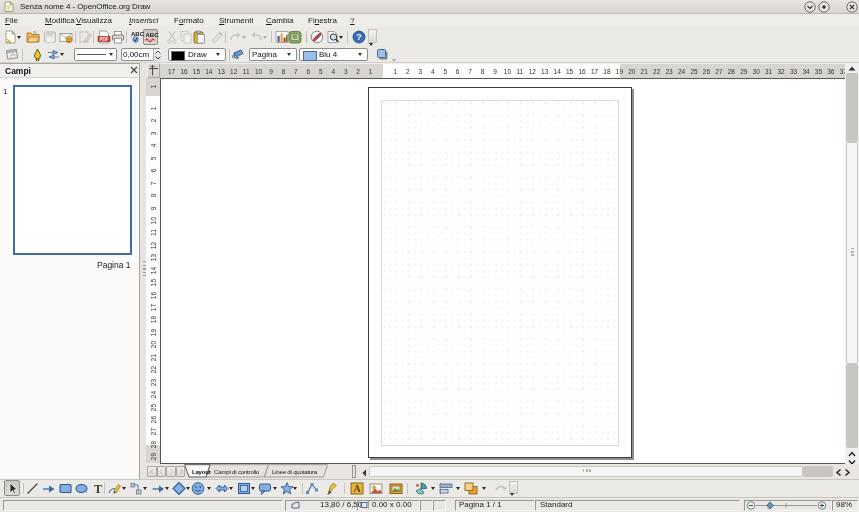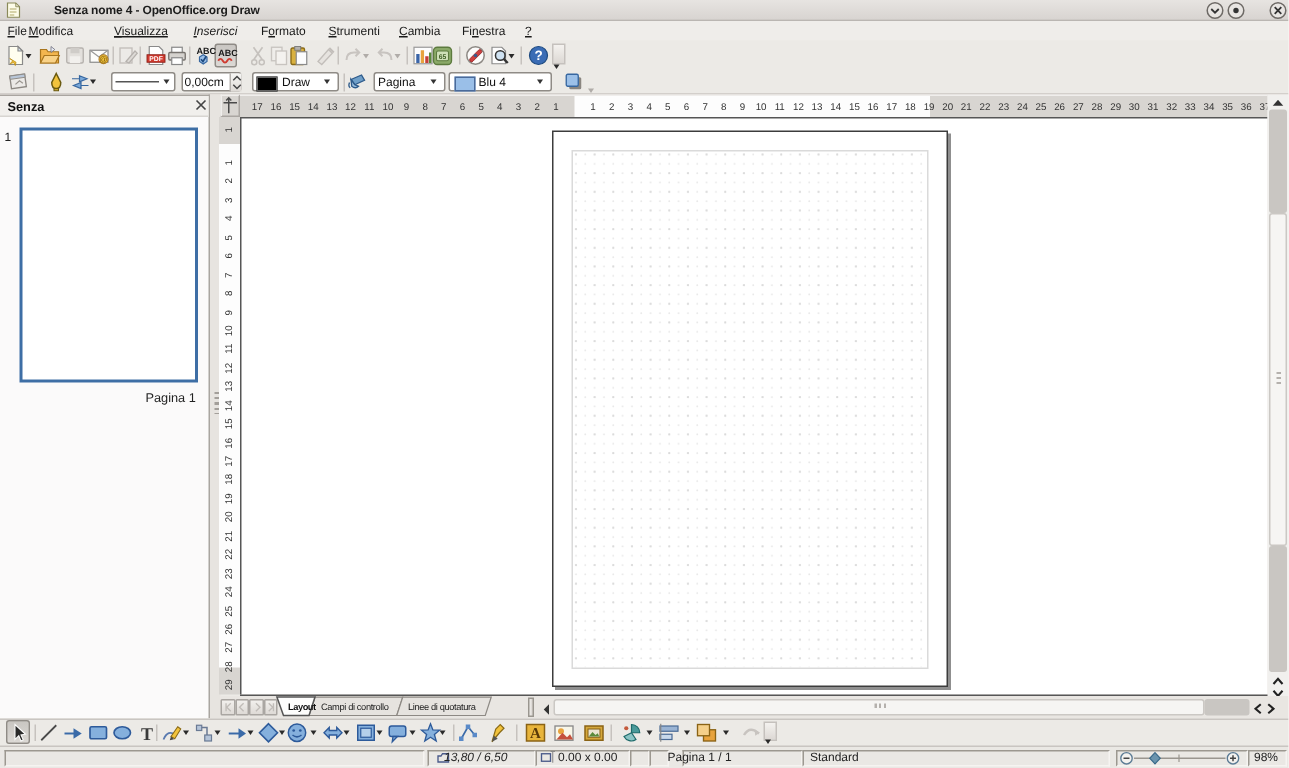--- a/index.html
+++ b/index.html
@@ -1,18 +1,18 @@
 <!DOCTYPE html>
 <html><head><meta charset="utf-8">
 <style>
 html,body{margin:0;padding:0;}
 #app{position:relative;width:859px;height:512px;background:#eceae6;font-family:"Liberation Sans",sans-serif;overflow:hidden;}
 .abs{position:absolute;}
 #titlebar{left:0;top:0;width:859px;height:13px;background:linear-gradient(#e7e4e1,#d8d4d1);border-bottom:1px solid #bab6b2;}
-#title{left:36px;top:2px;font-size:8px;font-weight:bold;color:#1c1c1c;letter-spacing:-0.1px;}
+#title{left:20px;top:2px;font-size:8px;font-weight:normal;color:#1c1c1c;letter-spacing:-0.1px;}
 #menubar{left:0;top:14px;width:859px;height:13px;background:#efedea;}
 .menu{top:15.5px;font-size:8px;color:#1a1a1a;}
 .menu u{text-decoration:underline;}
 #toolbar1{left:0;top:27px;width:859px;height:19px;background:#eceae6;}
 #toolbar2{left:0;top:46px;width:859px;height:17px;background:#eceae6;border-bottom:1px solid #d3cfcb;box-sizing:border-box;}
 .sep{position:absolute;width:1px;background:#c6c2be;}
 .combo{position:absolute;background:#fff;border:1px solid #8f8b86;border-radius:2px;height:13px;box-sizing:border-box;}
 .ca{position:absolute;width:0;height:0;border-left:2.8px solid transparent;border-right:2.8px solid transparent;border-top:3.5px solid #333;}
 .ctext{position:absolute;font-size:8px;color:#111;top:2px;}
 .darr{position:absolute;width:0;height:0;border-left:2.5px solid transparent;border-right:2.5px solid transparent;border-top:3px solid #2a2a2a;}
@@ -49,22 +49,22 @@
 <svg class="abs" style="left:818.0px;top:0.5px;" width="12" height="12" viewBox="0 0 12 12">
       <circle cx="6" cy="6" r="5.2" fill="#e8e5e2" stroke="#6e6a66" stroke-width="1"></circle>
       <circle cx="6" cy="6" r="1.8" fill="#333"></circle>
     </svg>
 <svg class="abs" style="left:846.0px;top:0.5px;" width="12" height="12" viewBox="0 0 12 12">
       <circle cx="6" cy="6" r="5.2" fill="#e8e5e2" stroke="#6e6a66" stroke-width="1"></circle>
       <path d="M3.8 3.8 L8.2 8.2 M8.2 3.8 L3.8 8.2" stroke="#333" stroke-width="1.2"></path>
     </svg>
 <div id="menubar" class="abs"></div>
 <div class="abs menu" style="left:5px;"><u>F</u>ile</div>
-<div class="abs menu" style="left:19px;"><u>M</u>odifica</div>
-<div class="abs menu" style="left:76px;text-decoration:underline;"><u>V</u>isualizza</div>
+<div class="abs menu" style="left:45px;"><u>M</u>odifica</div>
+<div class="abs menu" style="left:76px;"><u>V</u>isualizza</div>
 <div class="abs menu" style="left:129px;font-style:italic;"><u>I</u>nserisci</div>
 <div class="abs menu" style="left:174px;">F<u>o</u>rmato</div>
 <div class="abs menu" style="left:219px;"><u>S</u>trumenti</div>
 <div class="abs menu" style="left:266px;"><u>C</u>ambia</div>
 <div class="abs menu" style="left:308px;">Fi<u>n</u>estra</div>
 <div class="abs menu" style="left:350px;"><u>?</u></div>
 <div id="toolbar1" class="abs"></div>
     <div id="toolbar2" class="abs"></div>
 <svg class="abs" style="left:3px;top:1px;" width="11" height="11" viewBox="0 0 11 11">
       <path d="M2 1 L7.5 1 L10 3.5 L10 10.5 L2 10.5 Z" fill="#fdfce8" stroke="#8a8a5a" stroke-width="0.8"></path>
@@ -221,21 +221,21 @@
       <path d="M3 5 L10 2 L12 5.5 L5.5 8.5 Z" fill="#6f9fc8" stroke="#2d5a8a" stroke-width="0.9"></path>
       <path d="M3 5 L3.5 9.5 Q6 11.5 8 9.5 L5.5 8.5 Z" fill="#9cc0e0" stroke="#2d5a8a" stroke-width="0.9"></path>
       <path d="M2 7 Q1 9.5 2.5 10.5" fill="none" stroke="#2d5a8a" stroke-width="0.9"></path>
     </svg>
 <svg class="abs" style="left:376px;top:48px;" width="13" height="13" viewBox="0 0 13 13">
       <rect x="3.5" y="3.5" width="8" height="8" rx="1" fill="#8a8680"></rect>
       <rect x="1.5" y="1.5" width="8" height="8" rx="1" fill="#9cc0e8" stroke="#3767a0" stroke-width="0.9"></rect>
     </svg>
 <div id="panel" class="abs"></div>
     <div id="panelhead" class="abs"></div>
-<div class="abs" style="left:5px;top:66px;font-size:8.5px;font-weight:bold;color:#111;">Senza</div>
+<div class="abs" style="left:5px;top:66px;font-size:8.5px;font-weight:bold;color:#111;">Campi</div>
 <svg class="abs" style="left:130px;top:66px;" width="8" height="8" viewBox="0 0 8 8">
       <path d="M1 1 L7 7 M7 1 L1 7" stroke="#444" stroke-width="1.1"></path>
     </svg>
 <div class="abs" style="left:13px;top:85px;width:119px;height:170px;background:#fff;border:2px solid #3e6ea5;box-sizing:border-box;"></div>
 <div class="abs" style="left:3px;top:87px;font-size:8px;color:#222;">1</div>
 <div class="abs" style="left:97px;top:260px;font-size:8.5px;color:#222;">Pagina 1</div>
 <div id="splitter" class="abs"></div>
 <div class="abs" style="left:142.5px;top:261px;width:3px;height:15px;background:repeating-linear-gradient(#a39f9a 0 1.5px,rgba(0,0,0,0) 1.5px 3.6px);"></div>
 <div id="corner" class="abs">
       <svg width="11" height="13" viewBox="0 0 11 13">
@@ -521,31 +521,31 @@
 <svg class="abs" style="left:493.5px;top:481.5px;" width="14" height="13" viewBox="0 0 14 13">
       <path d="M2 8 Q5 3 9 5 L12 7" fill="none" stroke="#c8c4c0" stroke-width="1.6"></path>
       <path d="M9 4 L12.5 6.5 L9.5 8.5" fill="#c8c4c0"></path>
     </svg>
 <div id="statusbar" class="abs"></div>
 <div class="scell" style="left:3px;width:278px;"></div>
 <div class="scell" style="left:285px;width:70px;"></div>
 <svg class="abs" style="left:291px;top:500.5px;" width="9" height="8" viewBox="0 0 9 8">
       <path d="M1 7 L1 3 L3 3 L4 1.5 L8 1.5 L8 7 Z" fill="none" stroke="#4a5a8a" stroke-width="0.9"></path>
     </svg>
-<div class="abs" style="left:296px;top:500px;font-size:8px;color:#222;font-style:italic;">13,80 / 6,50</div>
+<div class="abs" style="left:320px;top:500px;font-size:8px;color:#222;">13,80 / 6,50</div>
 <div class="scell" style="left:357px;width:61px;"></div>
 <svg class="abs" style="left:360px;top:500px;" width="10" height="9" viewBox="0 0 10 9">
       <rect x="1" y="2.5" width="6" height="5" fill="none" stroke="#4a5a8a" stroke-width="0.9"></rect>
       <path d="M8.5 1 L8.5 8.5 M7 1 L10 1" stroke="#888" stroke-width="0.7"></path>
     </svg>
 <div class="abs" style="left:372px;top:500px;font-size:8px;color:#222;">0.00 x 0.00</div>
 <div class="scell" style="left:420px;width:11px;"></div>
 <div class="scell" style="left:433px;width:11px;"></div>
 <div class="scell" style="left:455px;width:78px;"></div>
-<div class="abs" style="left:445px;top:500px;font-size:8px;color:#222;text-align:right;">Pagina 1 / 1</div>
+<div class="abs" style="left:459px;top:500px;font-size:8px;color:#222;text-align:right;">Pagina 1 / 1</div>
 <div class="scell" style="left:535px;width:203px;"></div>
 <div class="abs" style="left:540px;top:500px;font-size:8px;color:#222;">Standard</div>
 <div class="scell" style="left:744px;width:86px;"></div>
 <svg class="abs" style="left:746px;top:500.5px;" width="84" height="9" viewBox="0 0 84 9">
       <circle cx="5" cy="4.5" r="3.8" fill="#f4f2ef" stroke="#5a7a94" stroke-width="0.9"></circle>
       <path d="M3 4.5 L7 4.5" stroke="#444" stroke-width="1"></path>
       <path d="M10 4.5 L71 4.5" stroke="#9a968f" stroke-width="1"></path>
       <path d="M40 2 L40 7" stroke="#9a968f" stroke-width="0.8"></path>
       <path d="M24 0.8 L27.5 4.5 L24 8.2 L20.5 4.5 Z" fill="#6a94ae" stroke="#3a6a8a" stroke-width="0.8"></path>
       <circle cx="76" cy="4.5" r="3.8" fill="#f4f2ef" stroke="#5a7a94" stroke-width="0.9"></circle>

